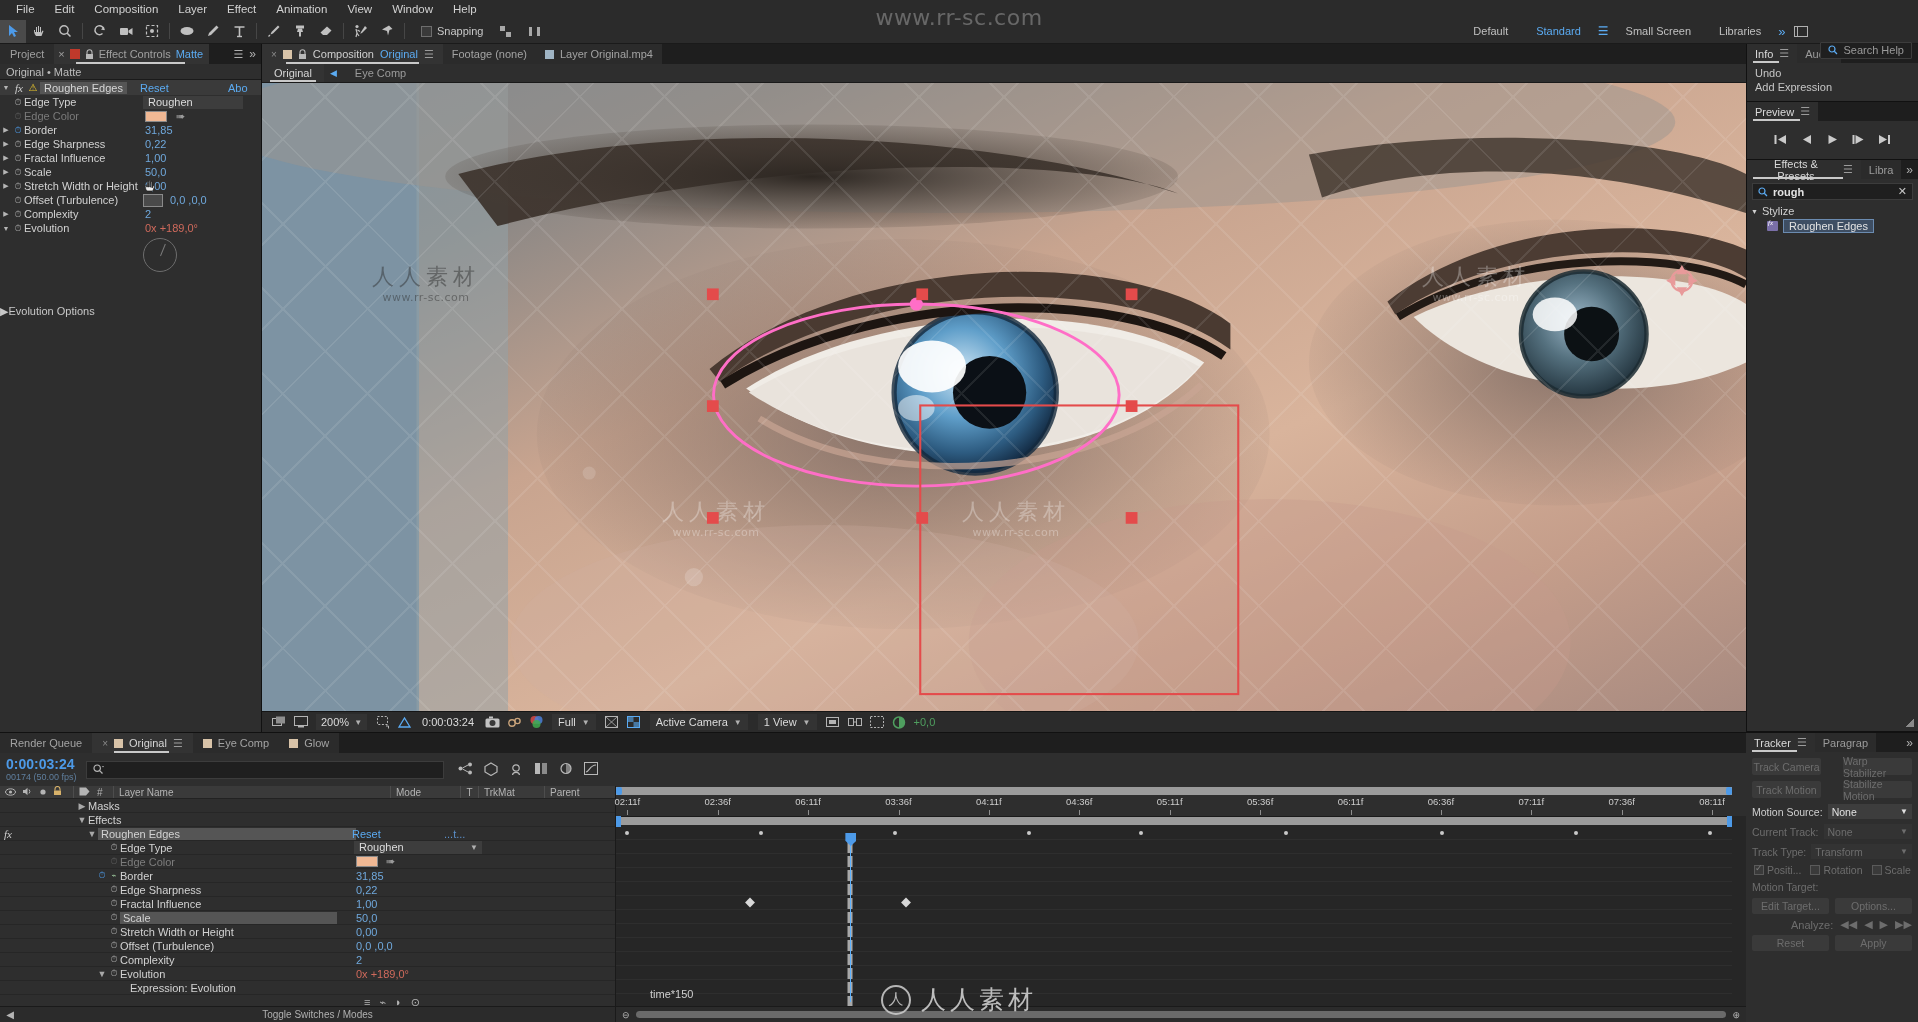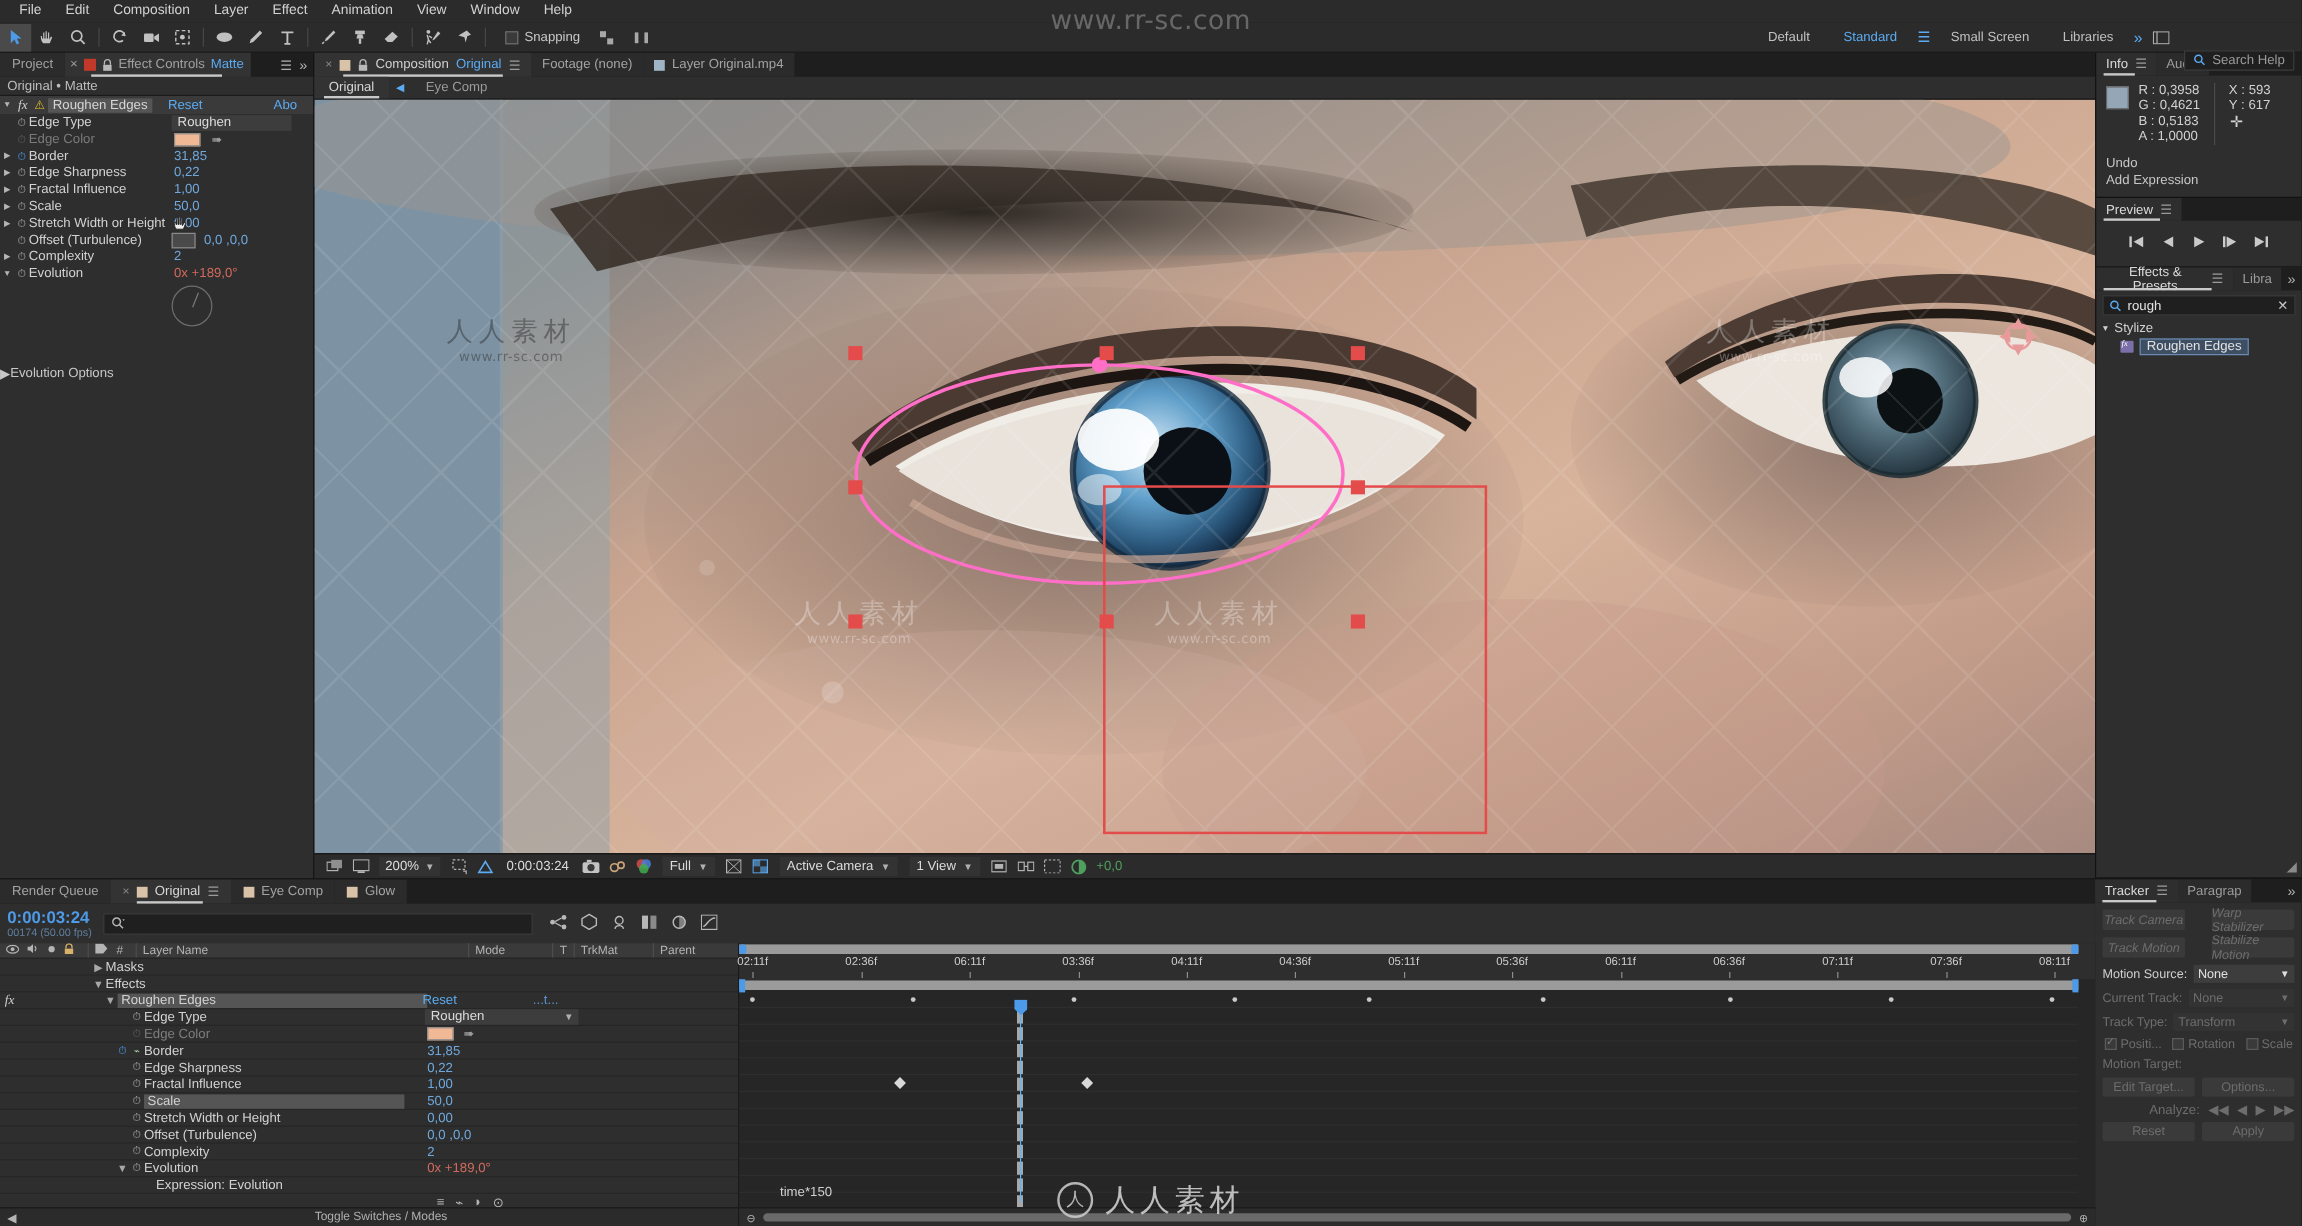--- a/index.html
+++ b/index.html
@@ -104,21 +104,21 @@
   .rtabs .chev { margin-left:auto; color:#b0b0b0; padding:0 5px; display:flex; align-items:center;}
   .info-body { padding:6px 8px 5px 8px; display:flex; gap:8px; font-size:11px;}
   .info-sw { width:19px;height:19px;background:#93a7b7;border:1px solid #6a6a6a;margin-top:3px;}
   .info-rgb div { line-height:13px; color:#d2d2d2;}
   .info-xy { border-left:1px solid #4a4a4a; padding-left:11px; margin-left:4px; }
   .info-xy div { line-height:13px; color:#d2d2d2;}
   .info-plus { color:#cfcfcf; font-size:13px; line-height:13px; margin-left:1px;}
   .info-undo { padding:3px 8px 7px 8px; font-size:11px; line-height:14px; color:#c6c6c6;}
   .prev-body { height:38px; display:flex; align-items:center; justify-content:center; gap:13px; color:#cacaca;}
   .ep-search { margin:4px 5px 3px 5px; height:17px; background:#1f1f1f; border:1px solid #3c3c3c; display:flex; align-items:center; gap:5px; padding:0 5px; color:#e0e0e0;}
-  .ep-search .txt { flex:1; color:#e3e3e3;}
+  .ep-search .txt { flex:1; color:#e3e3e3;font-weight:bold;}
   .ep-tree { font-size:11px; padding:1px 0 4px 0; }
   .ep-tree .grp { display:flex; align-items:center; gap:4px; padding:1px 0 1px 4px; color:#d0d0d0;}
   .ep-tree .itm { display:flex; align-items:center; gap:5px; padding:1px 0 1px 20px; }
   .ep-tree .itm .nm { background:#3e4e63; border:1px solid #6b8bb0; color:#e2e2e2; padding:0 5px; line-height:12px;}
   .fxico { width:11px;height:10px;background:#7a6fa8;border-radius:1px;display:inline-block; position:relative;}
   .fxico::after{content:"fx";position:absolute;left:1px;top:-2px;font-size:7px;color:#fff;font-style:italic;font-family:"Liberation Serif",serif;}
   .spacer-fill { flex:1; background:#2e2e2e; position:relative;}
   .corner-grip { position:absolute; right:3px; bottom:3px; width:11px; height:11px;}
 
   
@@ -167,21 +167,21 @@
   .kf-dia { position:absolute; width:7px;height:7px;background:#d8d8d8; top:3px; transform:translateX(-50%) rotate(45deg);}
   .kf-bar { position:absolute; width:5px; height:11px; background:#a8a8a8; top:2px; transform:translateX(-50%);}
   .playhead { position:absolute; top:8px; bottom:0; width:1px; background:#5fb3ff; z-index:5;}
   .playhead .head { position:absolute; top:-1px; left:-5px; width:11px; height:13px; background:#4d9ae8; clip-path:polygon(0 0,100% 0,100% 60%,50% 100%,0 60%);}
   .tl-foot { height:16px; background:#2b2b2b; display:flex; align-items:center; font-size:10px; color:#b0b0b0; border-top:1px solid #1a1a1a;}
   .time150 { position:absolute; left:6px; bottom:22px; font-size:11px; color:#cfcfcf;margin-left:28px;}
 
   
   .tracker { width:172px; background:#2e2e2e; display:flex; flex-direction:column;}
   .tk-body { padding:6px 6px; font-size:11px; }
-  .tk-btnrow { display:flex; gap:22px; margin-bottom:6px;font-style:italic;}
+  .tk-btnrow { display:flex; gap:22px; margin-bottom:6px;}
   .tk-btn { flex:1; height:17px; background:#3a3a3a; border-radius:2px; color:#6d6d6d; display:flex; align-items:center; justify-content:center; font-size:10.5px;}
   .tk-field { display:flex; align-items:center; gap:5px; margin-bottom:5px; }
   .tk-field .lb { color:#cfcfcf; white-space:nowrap; font-size:10.5px;}
   .tk-field .lb.dim { color:#6d6d6d;}
   .tk-sel { flex:1; height:15px; background:#3d3d3d; color:#e0e0e0; display:flex; align-items:center; justify-content:space-between; padding:0 4px; font-size:10.5px;}
   .tk-sel.dim { color:#6d6d6d; background:#333;}
   .tk-chk { display:flex; gap:9px; align-items:center; margin:3px 0 5px 2px;}
   .tk-chk span { display:flex; align-items:center; gap:3px; color:#6d6d6d; font-size:10.5px;}
   .tk-chk i { width:10px;height:10px;border:1px solid #5a5a5a;background:#3a3a3a; display:inline-block;}
   .tk-chk i.on { background:#3a3a3a; position:relative;}
@@ -714,34 +714,20 @@
       <div class="rsec">
         <div class="rtabs">
           <div class="rt sel">
             <span>Info</span>
             <span style="color:#9b9b9b;">☰</span>
           </div>
           <div class="rt">
             <span>Audio</span>
           </div>
         </div>
-        <div class="info-body">
-          <div class="info-sw"></div>
-          <div class="info-rgb">
-            <div>R : 0,3958</div>
-            <div>G : 0,4621</div>
-            <div>B : 0,5183</div>
-            <div>A : 1,0000</div>
-          </div>
-          <div class="info-xy">
-            <div>X : 593</div>
-            <div>Y : 617</div>
-            <div class="info-plus">✛</div>
-          </div>
-        </div>
         <div class="info-undo">
           <div>Undo</div>
           <div>Add Expression</div>
         </div>
       </div>
 
       <div class="rsec">
         <div class="rtabs">
           <div class="rt sel">
             <span>Preview</span>

